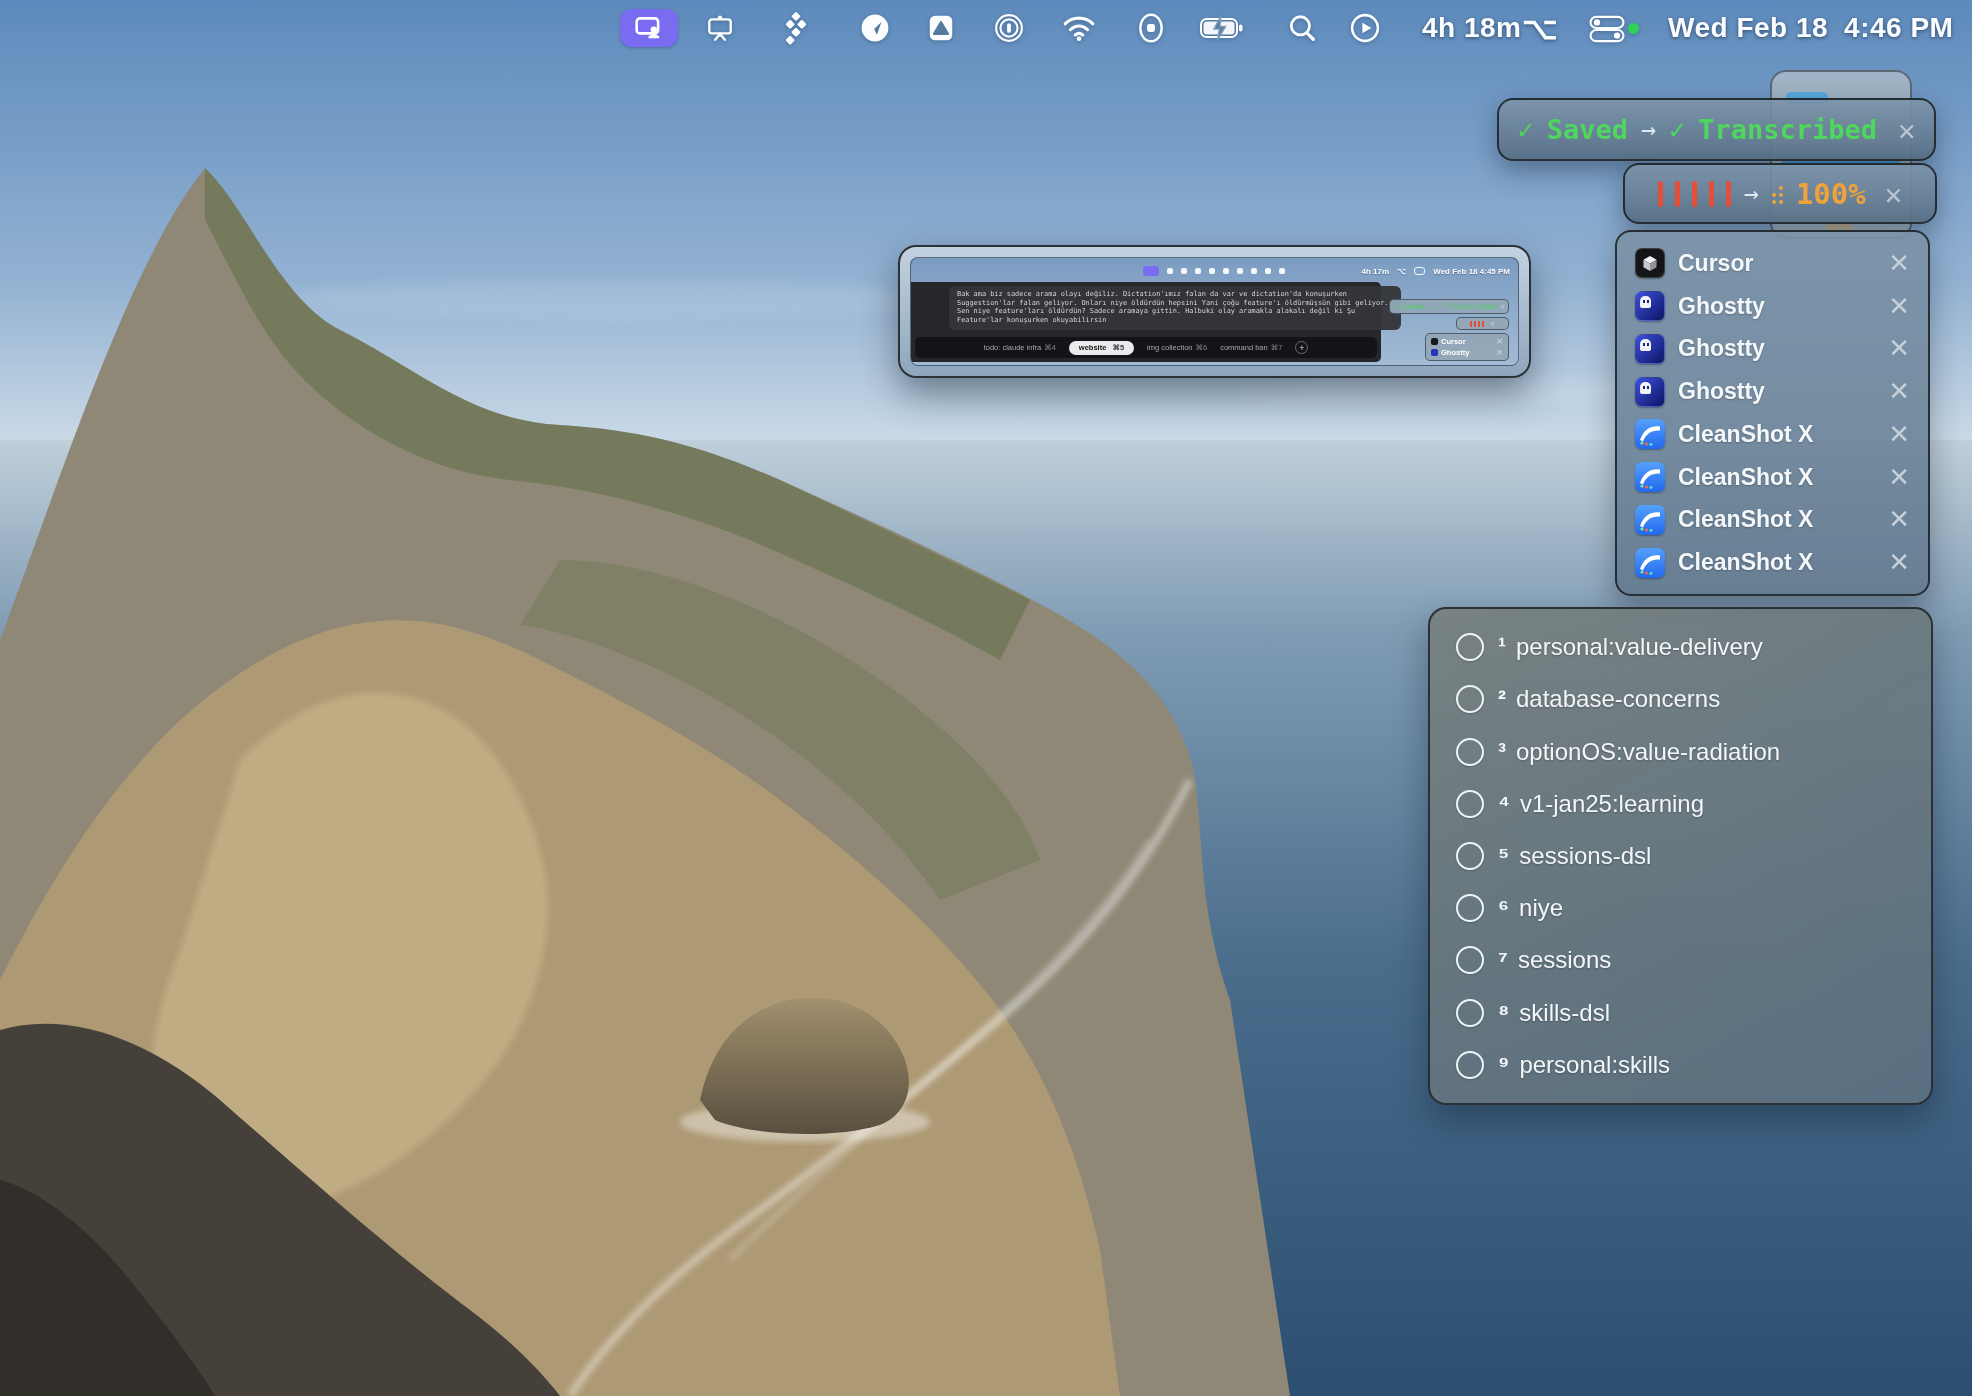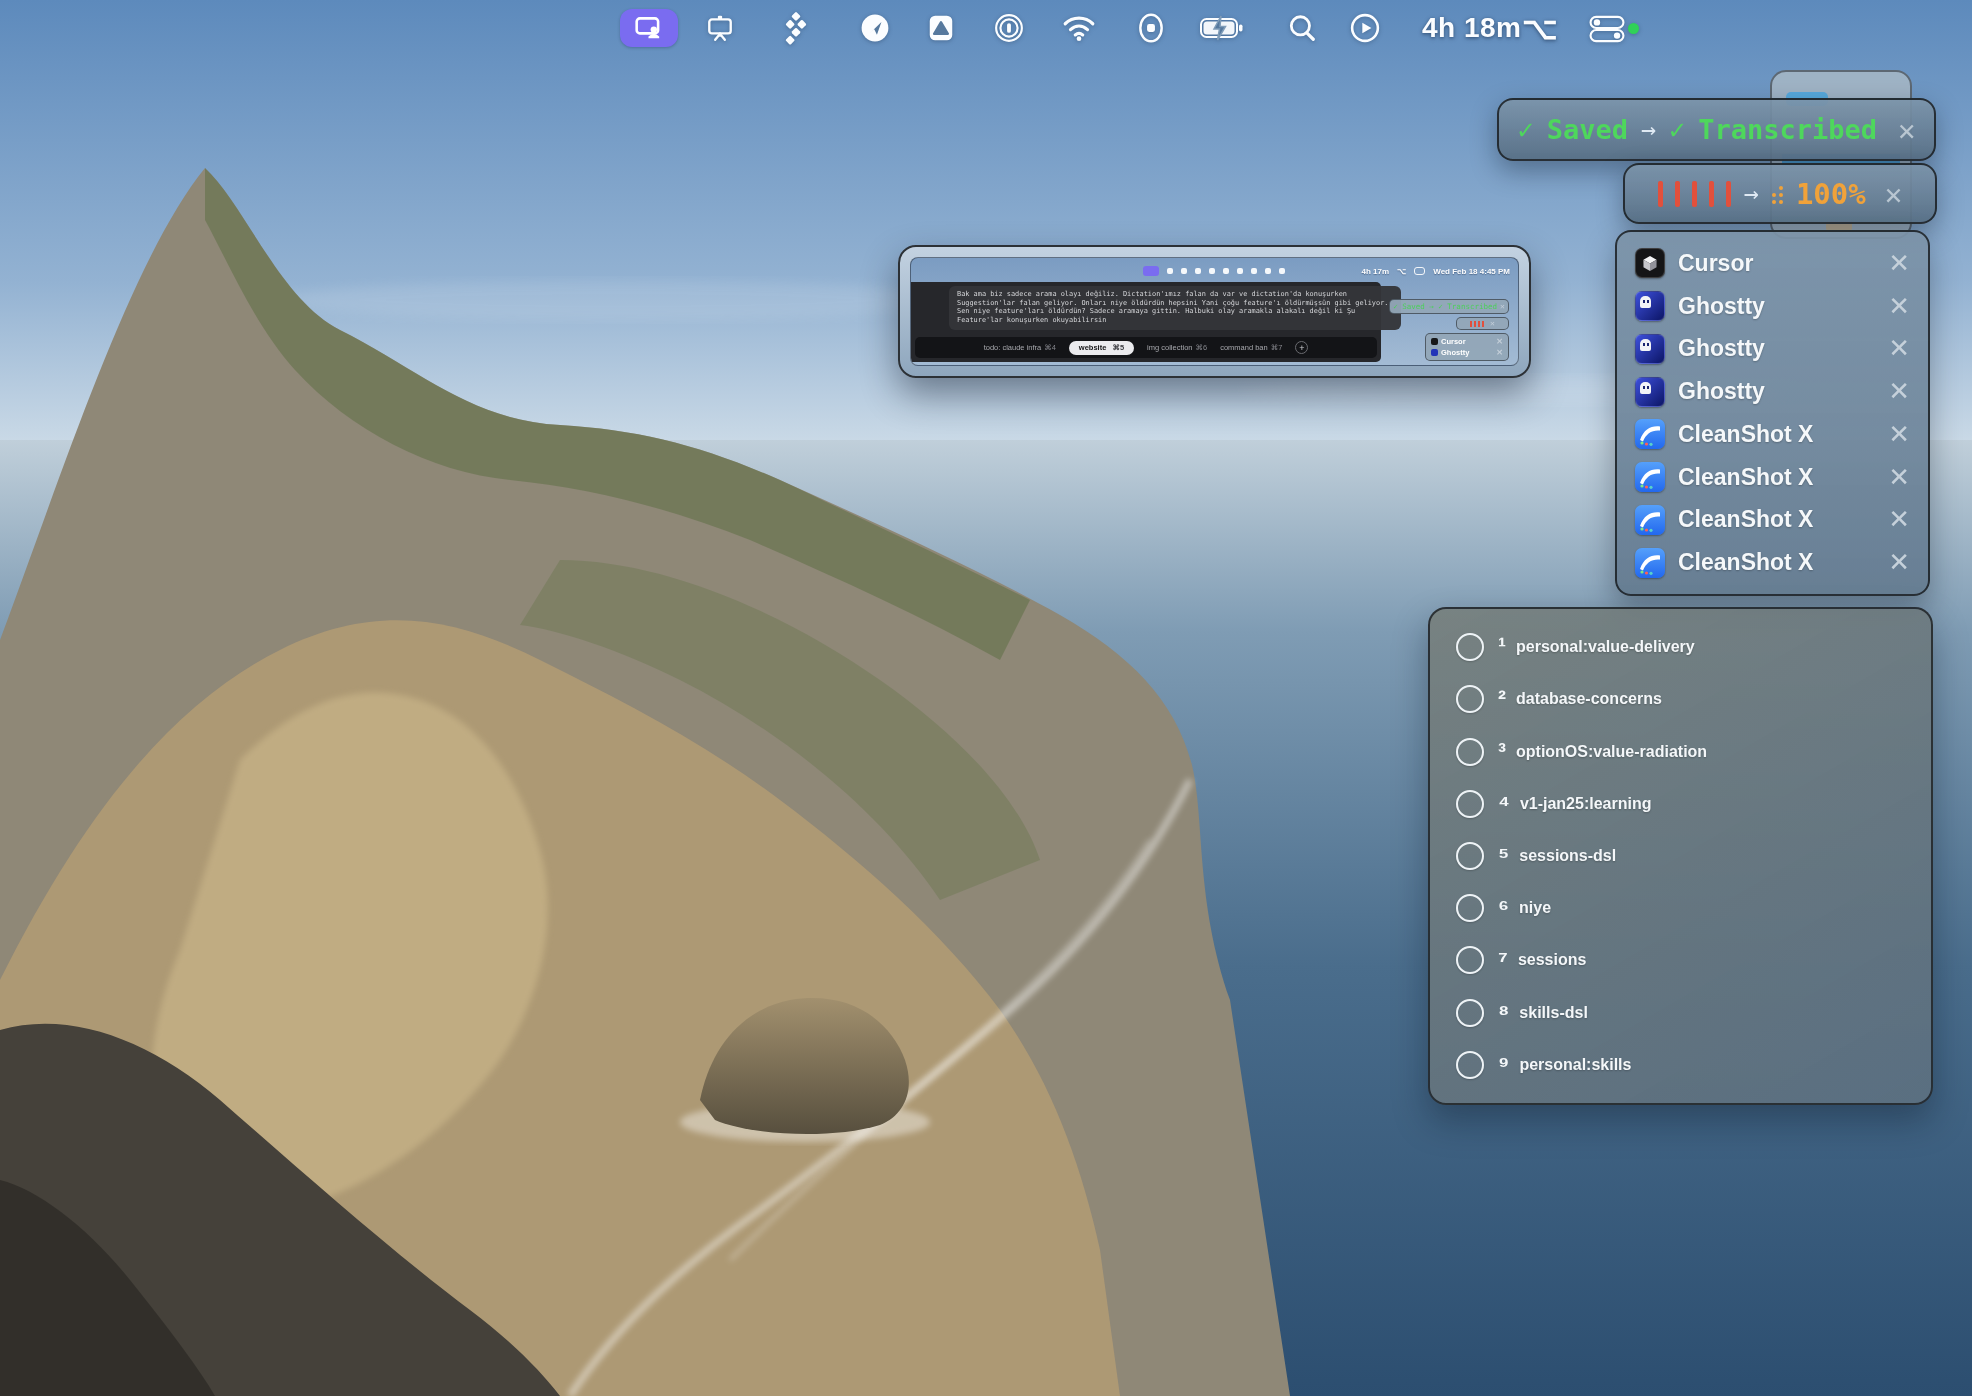--- a/index.html
+++ b/index.html
@@ -69,21 +69,21 @@
   
   #task-panel{position:absolute;left:1428px;top:607px;width:505px;height:498px;z-index:8;
               border-radius:18px;border:2px solid rgba(26,30,34,.8);
               background:linear-gradient(150deg,rgba(118,126,122,.88),rgba(92,112,129,.92));
               box-shadow:0 16px 34px rgba(10,20,35,.35);
               display:flex;flex-direction:column;justify-content:space-around;
               padding:12px 0 12px 26px;box-sizing:border-box;}
   .trow{display:flex;align-items:center;gap:14px;height:44px;}
   .radio{width:24px;height:24px;border-radius:50%;border:2.5px solid #eef3f6;flex:0 0 24px;
          box-shadow:0 1px 2px rgba(0,0,0,.2);}
-  .tlabel{color:#f4f7f9;font-size:16px;font-weight:700;text-shadow:0 1px 2px rgba(0,0,0,.25);}
+  .tlabel{color:#f4f7f9;font-size:24px;font-weight:400;text-shadow:0 1px 2px rgba(0,0,0,.25);}
   .tnum{color:#f4f7f9;font-size:24px;font-weight:600;margin-right:-4px;}
 
   
   #preview{position:absolute;left:898px;top:245px;width:633px;height:133px;z-index:5;
            border-radius:18px;border:2px solid #2c3136;box-sizing:border-box;
            background:linear-gradient(180deg,#c3d2e1,#8ea6bd);
            box-shadow:0 16px 36px rgba(15,25,40,.45);}
   #preview-screen{position:absolute;left:10px;top:10px;width:609px;height:109px;border-radius:8px;
                   overflow:hidden;background:linear-gradient(180deg,#7b9cc2,#a3bbd4);
                   border:1px solid rgba(15,20,28,.45);box-sizing:border-box;}
@@ -265,20 +265,24 @@
   <div class="mb mbtext" style="left:1522px;top:0;height:56px;font-size:31px;">⌥</div>
   <div class="mb" style="left:1589px;top:15px;">
     <svg width="36" height="28" viewBox="0 0 34 26">
       <rect x="1.5" y="1.5" width="31" height="10.5" rx="5.2" fill="none" stroke="#fbfdff" stroke-width="2"></rect>
       <circle cx="7.5" cy="6.8" r="3" fill="#fbfdff"></circle>
       <rect x="1.5" y="14" width="31" height="10.5" rx="5.2" fill="none" stroke="#fbfdff" stroke-width="2"></rect>
       <circle cx="26.5" cy="19.2" r="3" fill="#fbfdff"></circle>
     </svg>
   </div>
   <div class="mb" id="mb-greendot"></div>
+  <div class="mb" style="left:1668px;top:0;height:56px;gap:16px;">
+    <span class="mbtext">Wed Feb 18</span>
+    <span class="mbtext">4:46 PM</span>
+  </div>
 </div>
 
 <div id="stack-back">
   <div id="stack-tab"></div>
   <div id="stack-band"></div>
   <div id="stack-blob"></div>
 </div>
 
 <div class="pill" id="pill-saved">
   <span class="green">✓</span>

